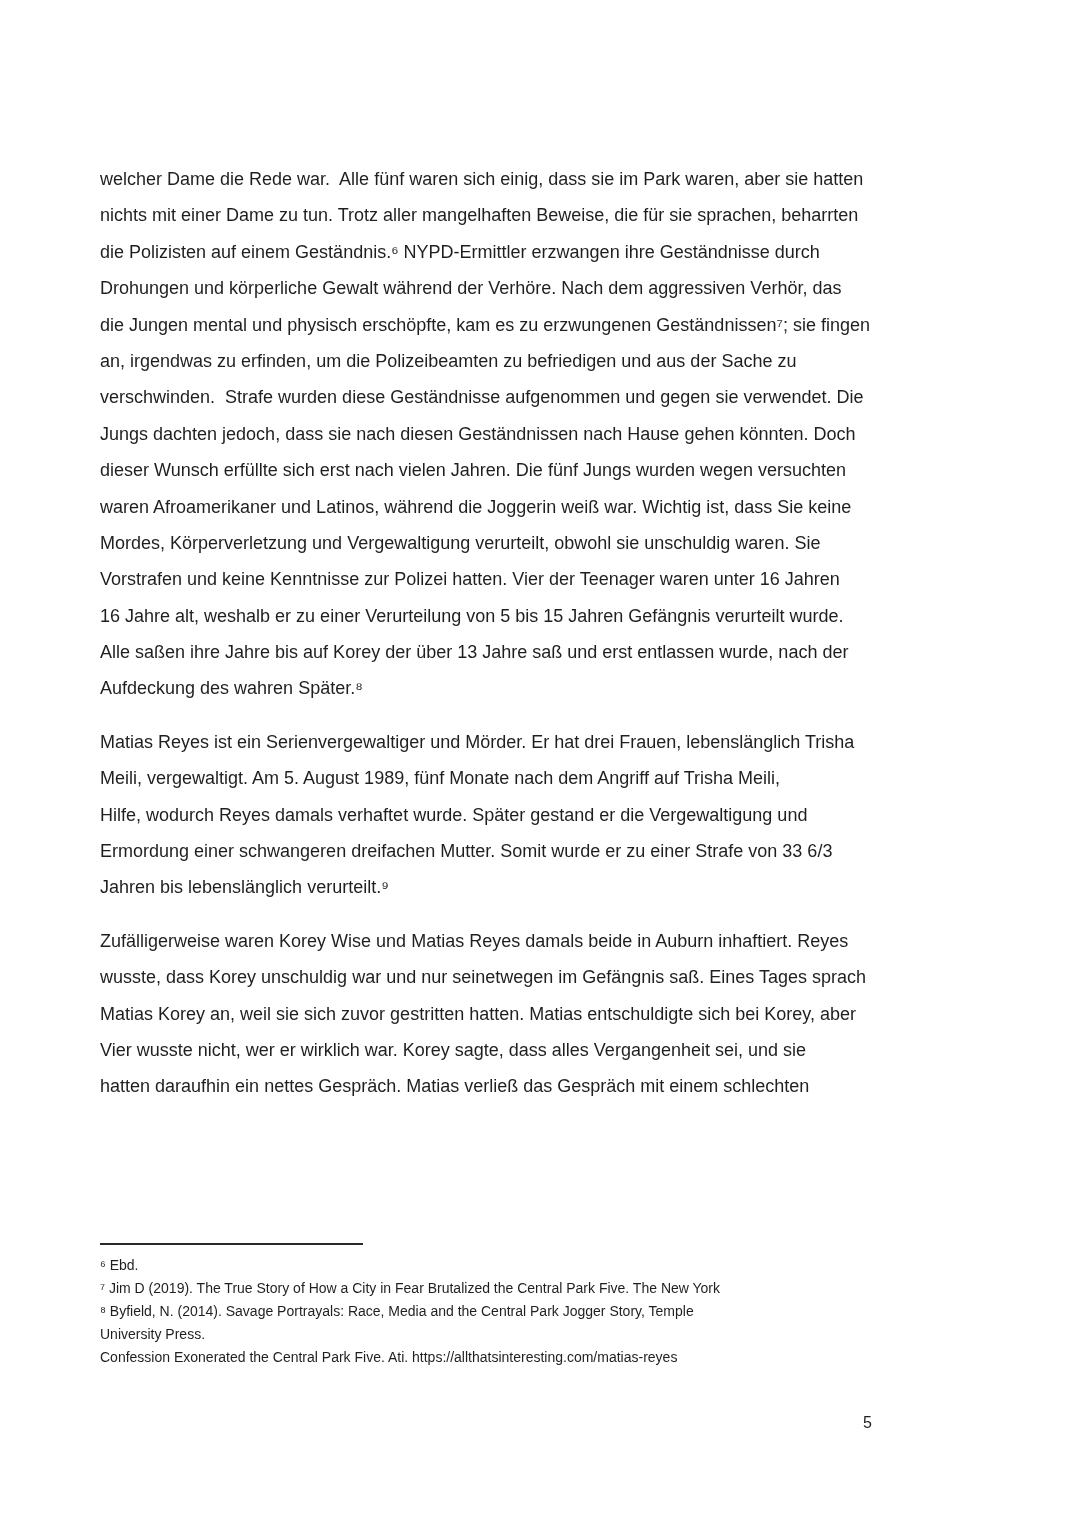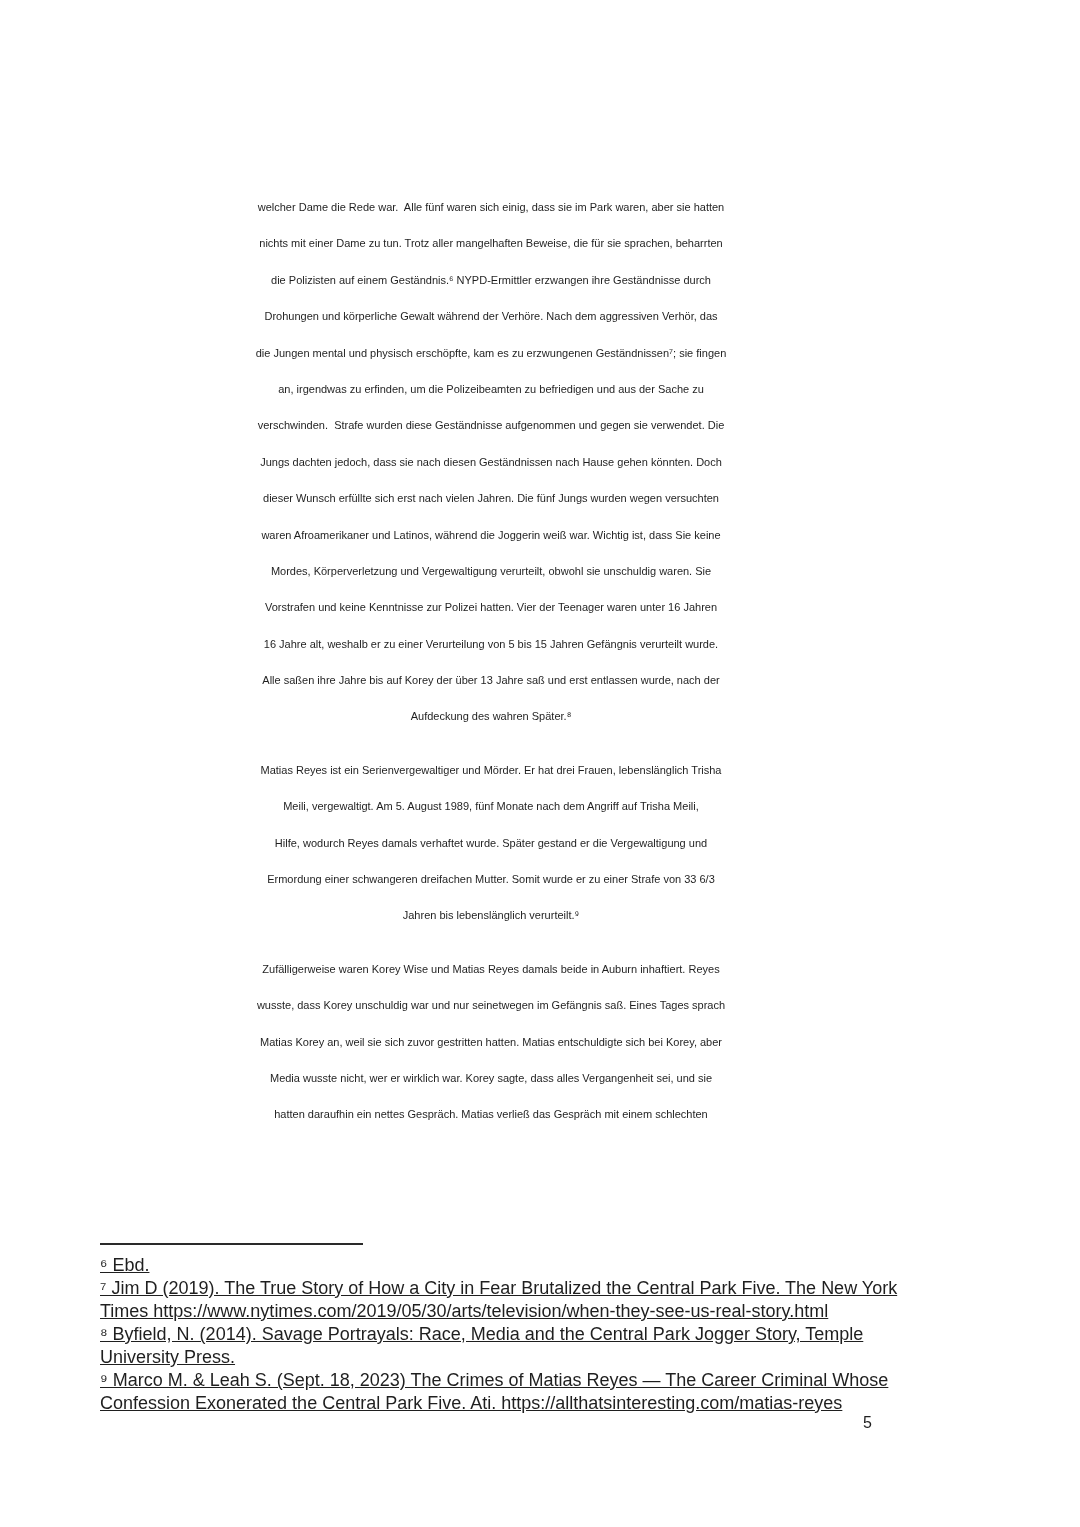--- a/index.html
+++ b/index.html
@@ -12,24 +12,23 @@
     width: 1080px;
     height: 1527px;
     background: #ffffff;
     color: #1f1f1f;
     font-family: "Liberation Sans", "DejaVu Sans", sans-serif;
     overflow: hidden;
   }
   .body-text {
     position: absolute;
     left: 100px;
-    top: 189px;
+    top: 161px;
     width: 782px;
-    font-size: 11px;
-    text-align: center;
+    font-size: 18px;
   }
   .paragraph {
     margin: 0 0 17px 0;
   }
   .body-line {
     white-space: pre;
     line-height: 36.4px;
     height: 36.4px;
   }
   .footnotes {
@@ -39,23 +38,22 @@
     width: 782px;
   }
   .footnote-rule {
     width: 263px;
     border: none;
     border-top: 2px solid #2a2a2a;
     margin: 0 0 9px 0;
   }
   .footnote-line {
     white-space: pre;
-    font-size: 18px;
+    font-size: 14px;
     line-height: 23px;
-    text-decoration: underline;
   }
   .page-number {
     position: absolute;
     left: 100px;
     top: 1411px;
     width: 772px;
     text-align: right;
     font-size: 16px;
     line-height: 23px;
   }
@@ -87,33 +85,31 @@
         <div class="body-line">Matias Reyes ist ein Serienvergewaltiger und Mörder. Er hat drei Frauen, lebenslänglich Trisha</div>
         <div class="body-line">Meili, vergewaltigt. Am 5. August 1989, fünf Monate nach dem Angriff auf Trisha Meili,</div>
         <div class="body-line">Hilfe, wodurch Reyes damals verhaftet wurde. Später gestand er die Vergewaltigung und</div>
         <div class="body-line">Ermordung einer schwangeren dreifachen Mutter. Somit wurde er zu einer Strafe von 33 6/3</div>
         <div class="body-line">Jahren bis lebenslänglich verurteilt.⁹</div>
       </div>
       <div class="paragraph">
         <div class="body-line">Zufälligerweise waren Korey Wise und Matias Reyes damals beide in Auburn inhaftiert. Reyes</div>
         <div class="body-line">wusste, dass Korey unschuldig war und nur seinetwegen im Gefängnis saß. Eines Tages sprach</div>
         <div class="body-line">Matias Korey an, weil sie sich zuvor gestritten hatten. Matias entschuldigte sich bei Korey, aber</div>
-        <div class="body-line">Media wusste nicht, wer er wirklich war. Korey sagte, dass alles Vergangenheit sei, und sie</div>
+        <div class="body-line">Vier wusste nicht, wer er wirklich war. Korey sagte, dass alles Vergangenheit sei, und sie</div>
         <div class="body-line">hatten daraufhin ein nettes Gespräch. Matias verließ das Gespräch mit einem schlechten</div>
       </div>
     </div>
 
   <div class="footnotes">
     <hr class="footnote-rule" style="border-top-color: rgb(42, 42, 42);">
     <div>
         <div class="footnote-line">⁶ Ebd.</div>
         <div class="footnote-line">⁷ Jim D (2019). The True Story of How a City in Fear Brutalized the Central Park Five. The New York</div>
-        <div class="footnote-line">Times https://www.nytimes.com/2019/05/30/arts/television/when-they-see-us-real-story.html</div>
         <div class="footnote-line">⁸ Byfield, N. (2014). Savage Portrayals: Race, Media and the Central Park Jogger Story, Temple</div>
         <div class="footnote-line">University Press.</div>
-        <div class="footnote-line">⁹ Marco M. &amp; Leah S. (Sept. 18, 2023) The Crimes of Matias Reyes — The Career Criminal Whose</div>
         <div class="footnote-line">Confession Exonerated the Central Park Five. Ati. https://allthatsinteresting.com/matias-reyes</div>
       </div>
   </div>
 
   <div class="page-number">5</div>
 
 </div>
 
 </body></html>

